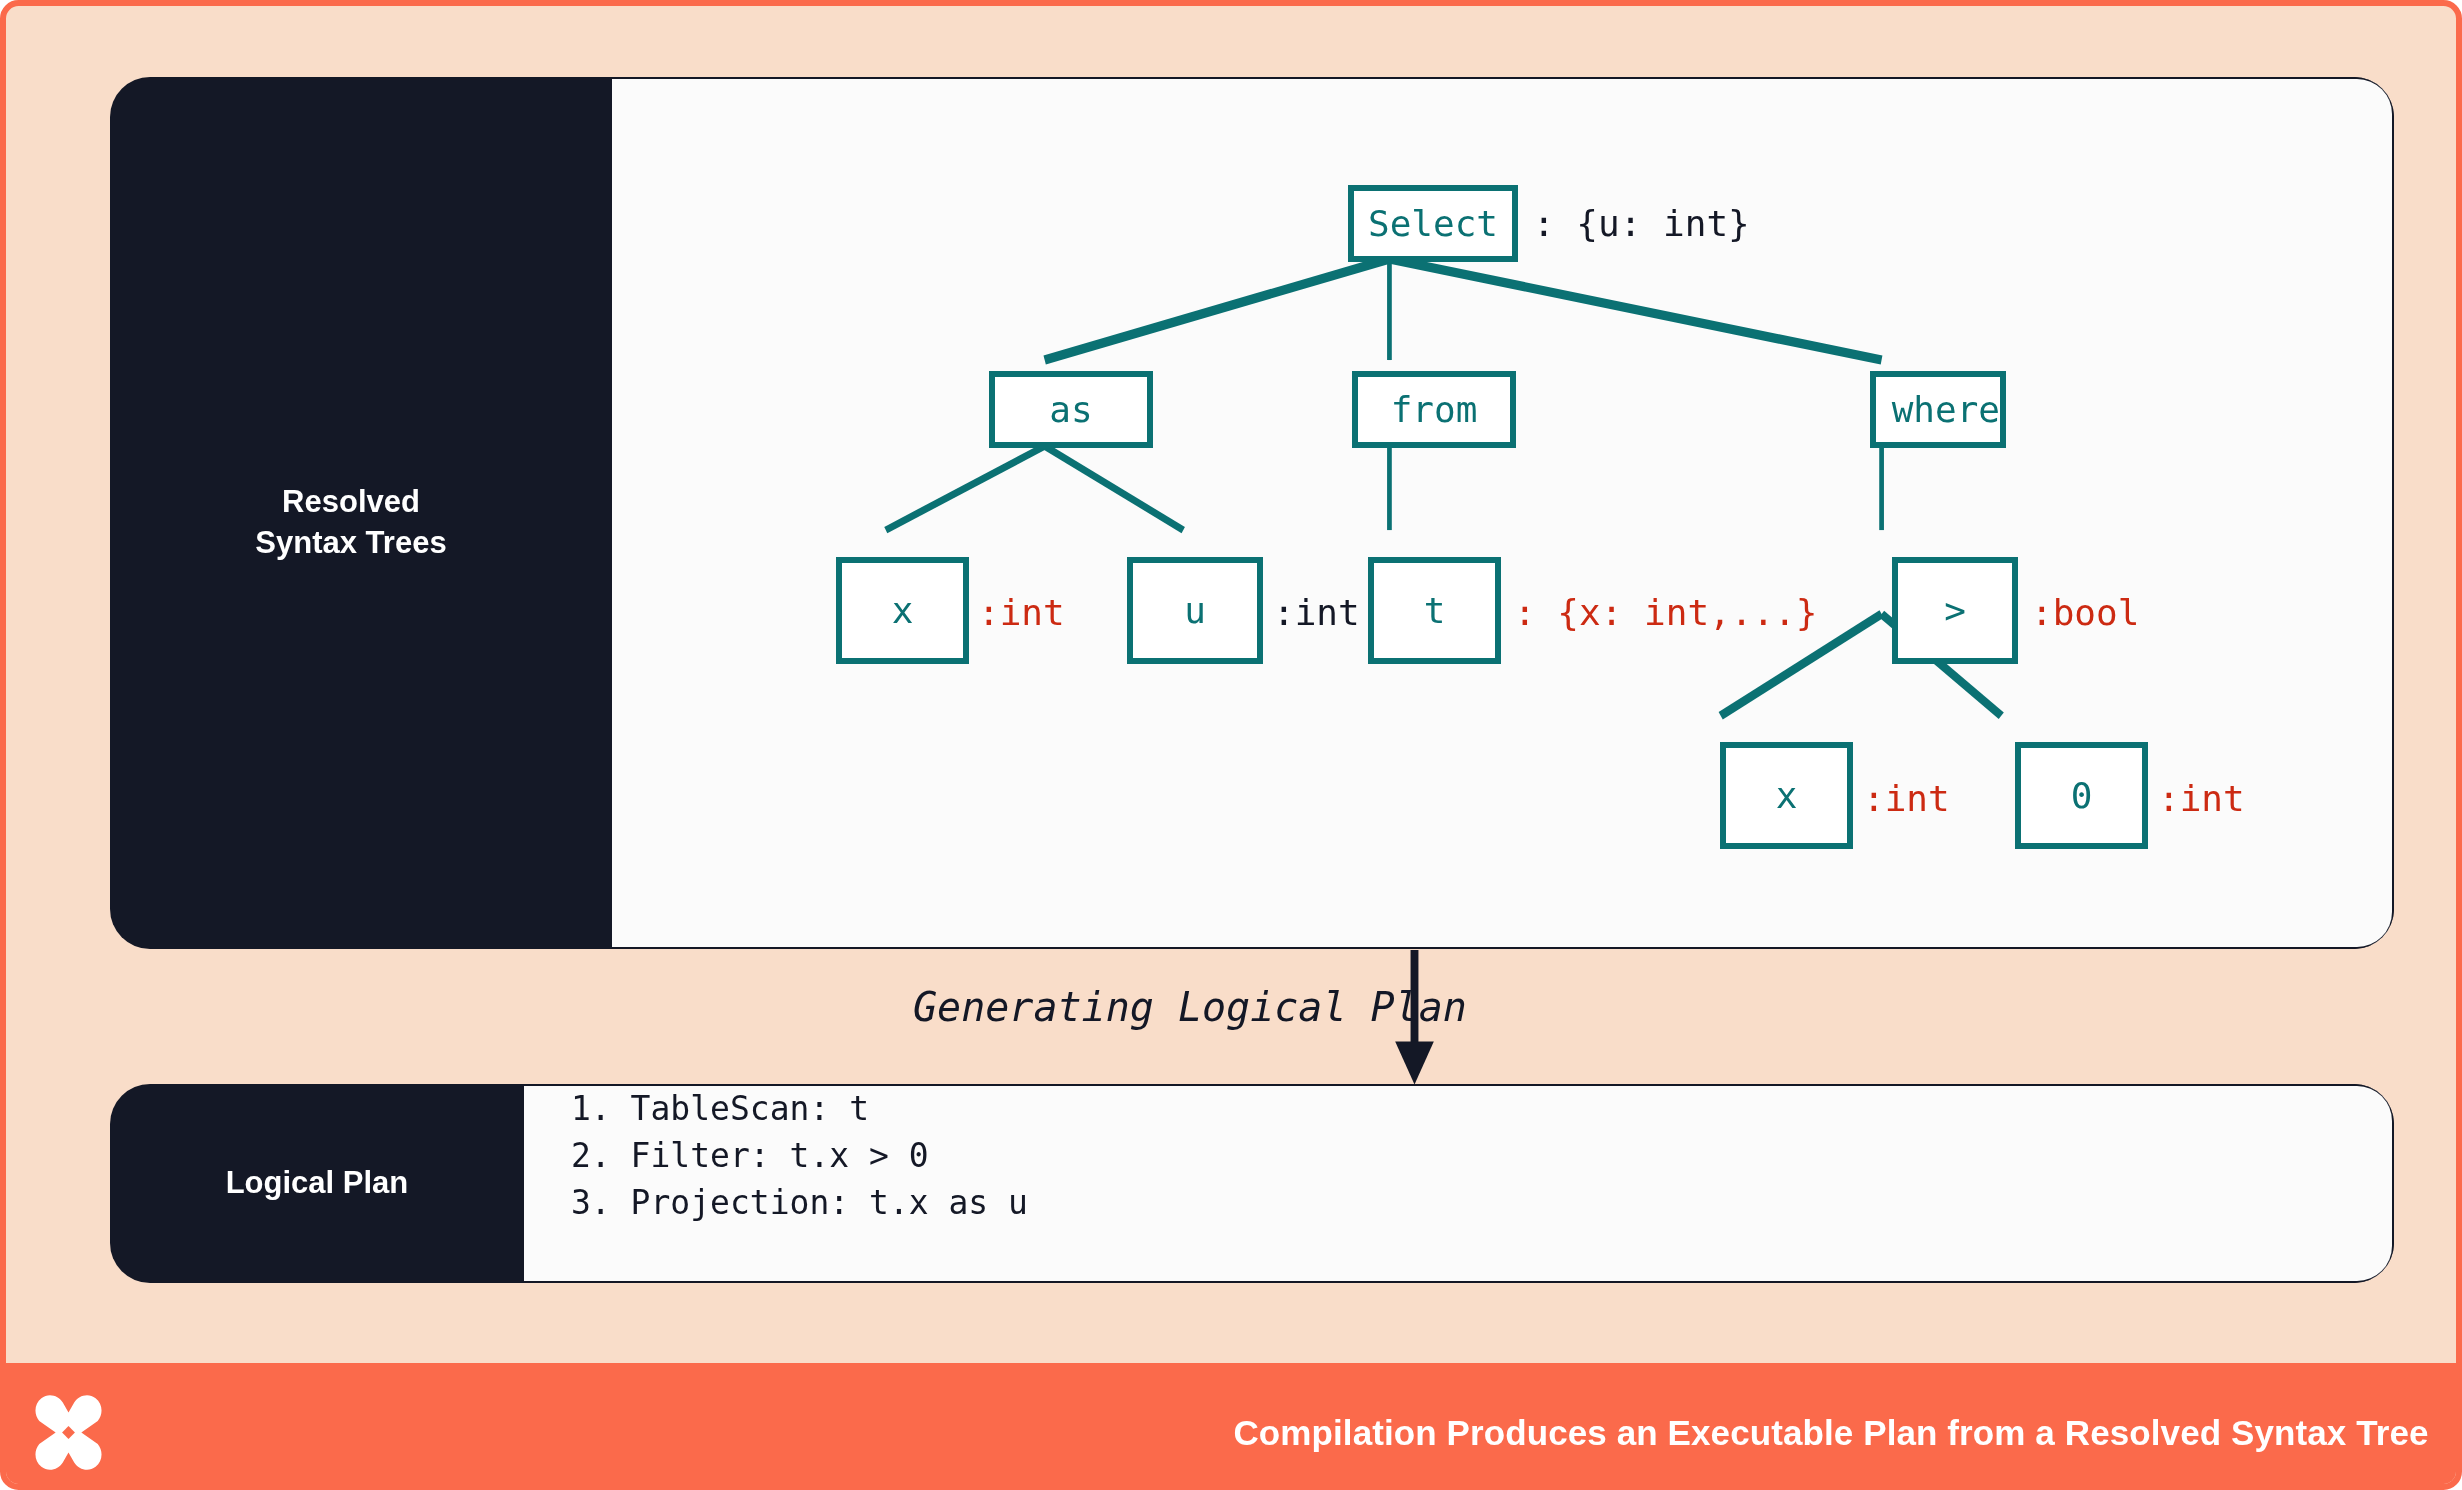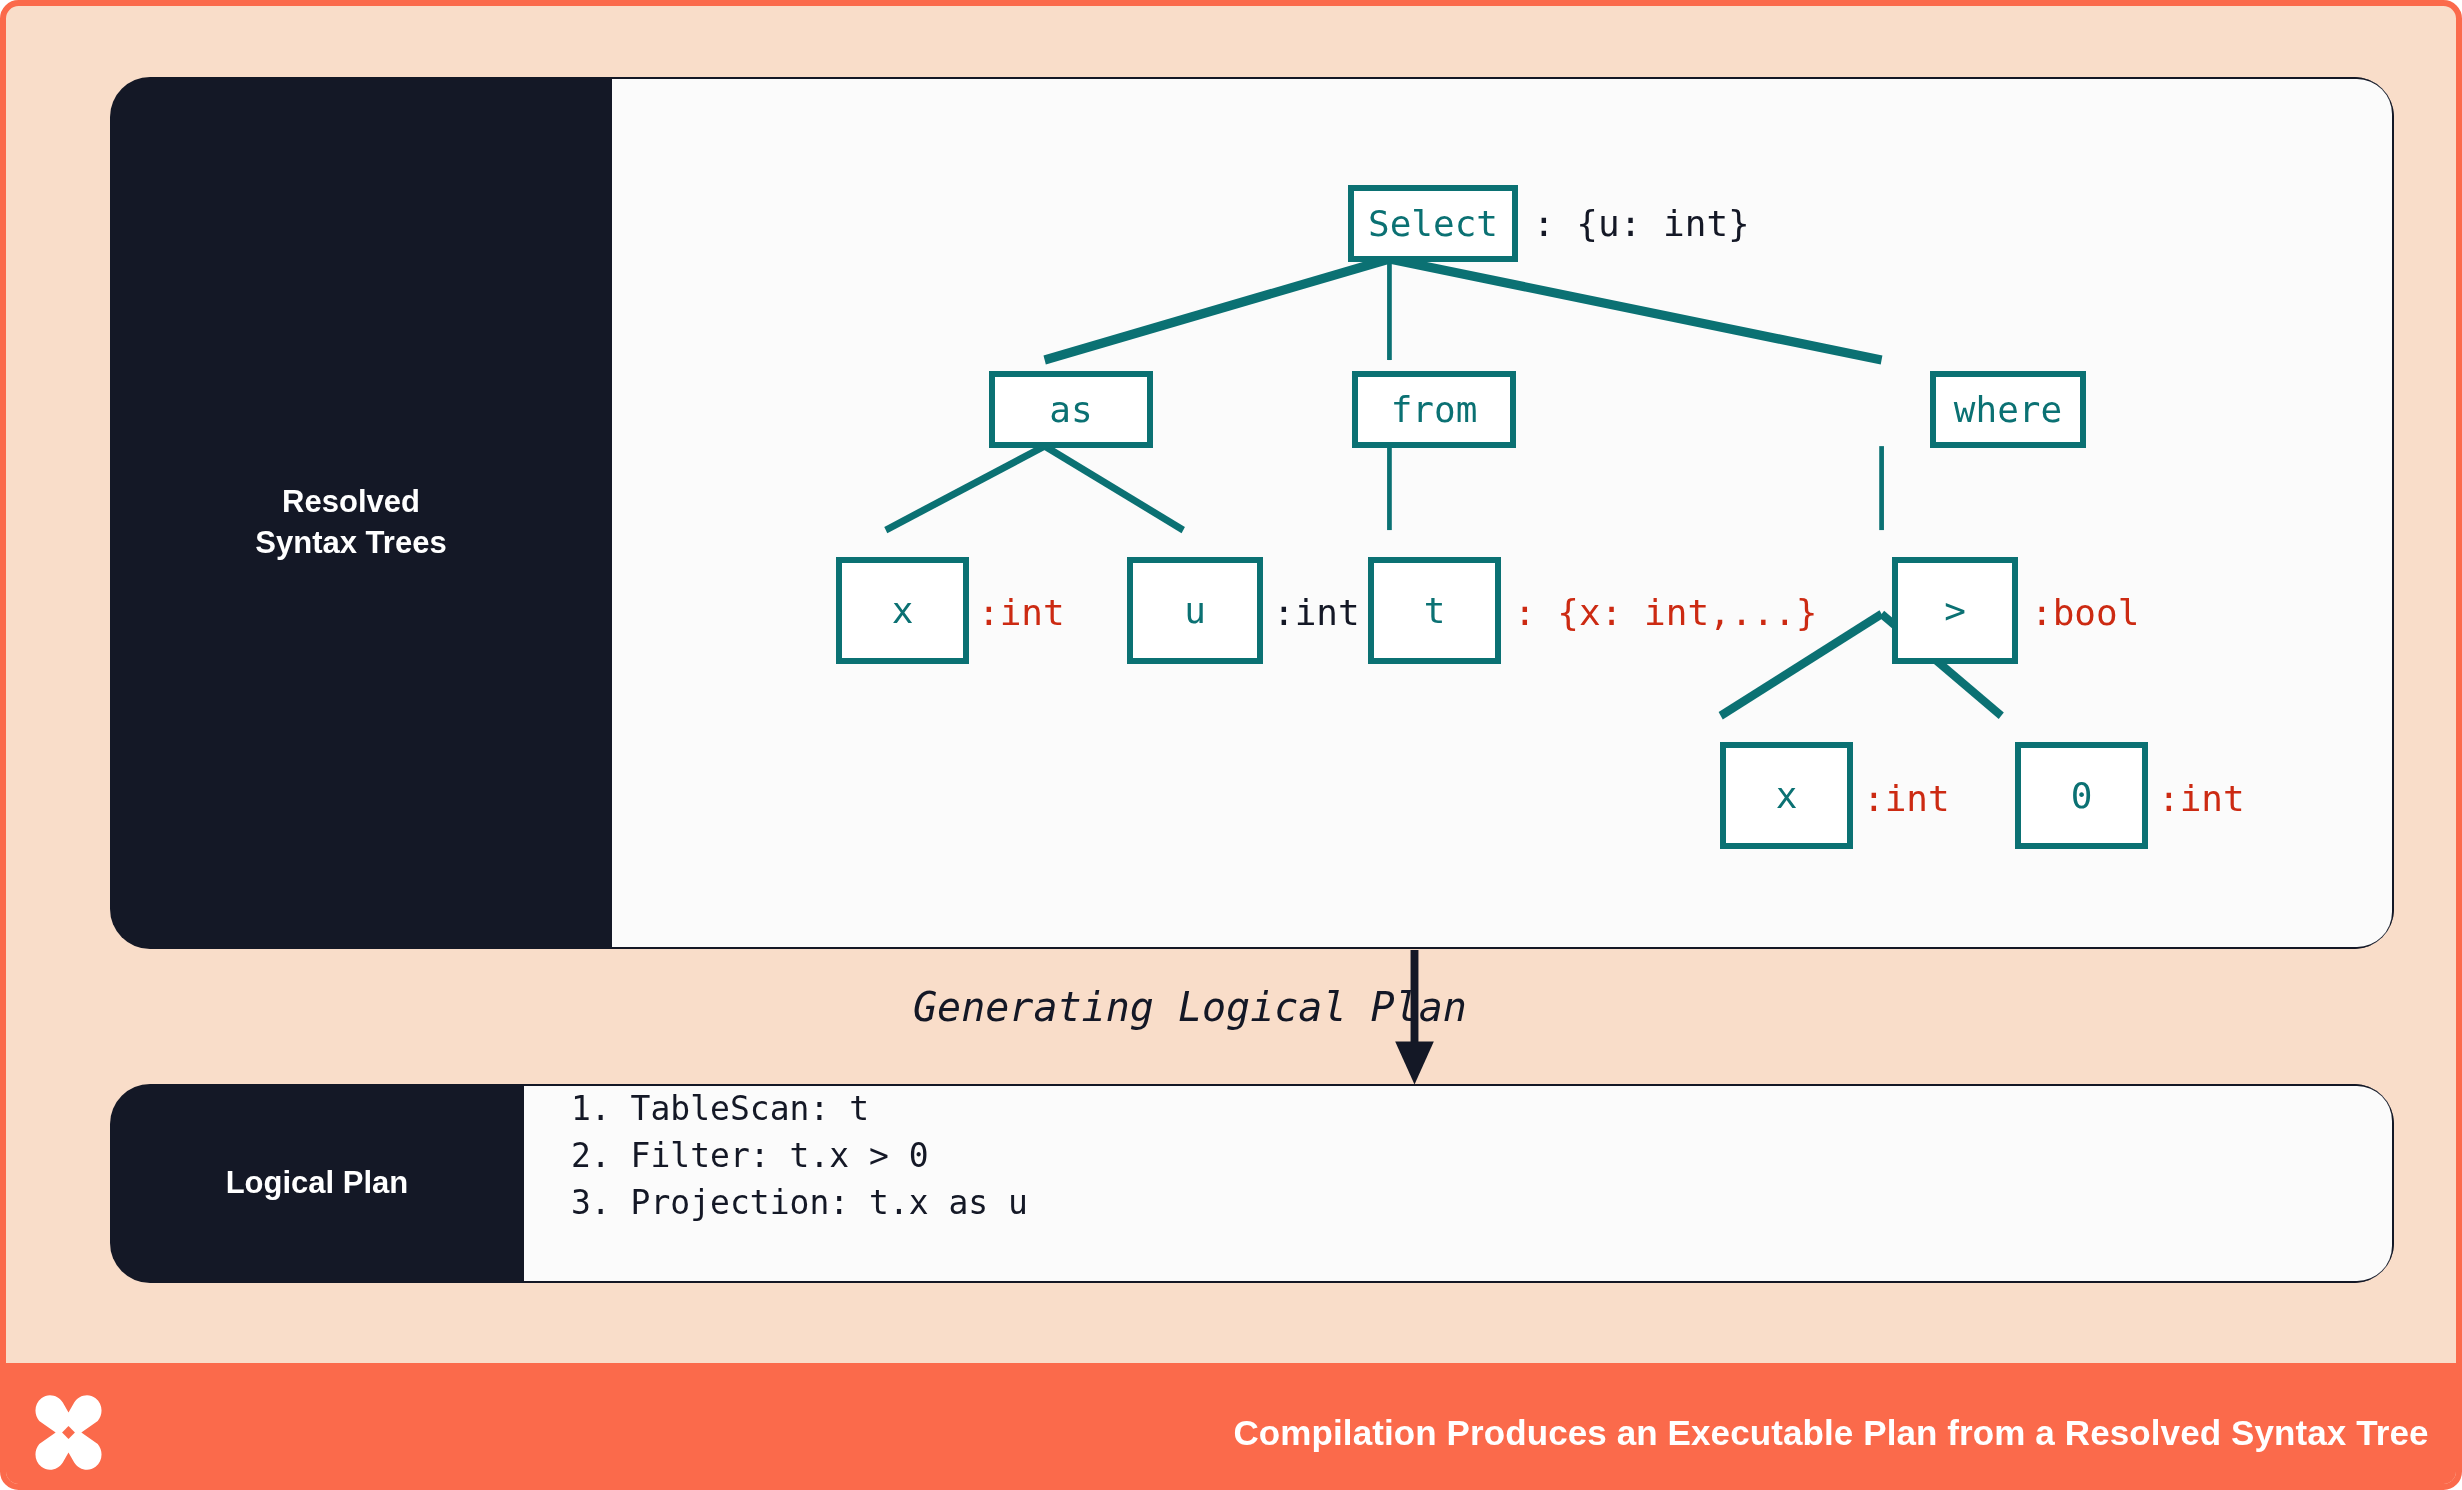--- a/index.html
+++ b/index.html
@@ -220,21 +220,21 @@
       </div>
 
       <div class="nodebox" style="left:377px; top:292px; width:164px; height:77px;">
         <span>as</span>
       </div>
 
       <div class="nodebox" style="left:740px; top:292px; width:164px; height:77px;">
         <span>from</span>
       </div>
 
-      <div class="nodebox" style="left:1318px; top:292px; width:156px; height:77px;">
+      <div class="nodebox" style="left:1258px; top:292px; width:136px; height:77px;justify-content:flex-end;">
         <span>where</span>
       </div>
 
       <div class="nodebox" style="left:224px; top:478px; width:133px; height:107px;">
         <span>x</span>
       </div>
       <div class="annot red" style="left:366px; top:533px;">
         <span>:int</span>
       </div>
 

